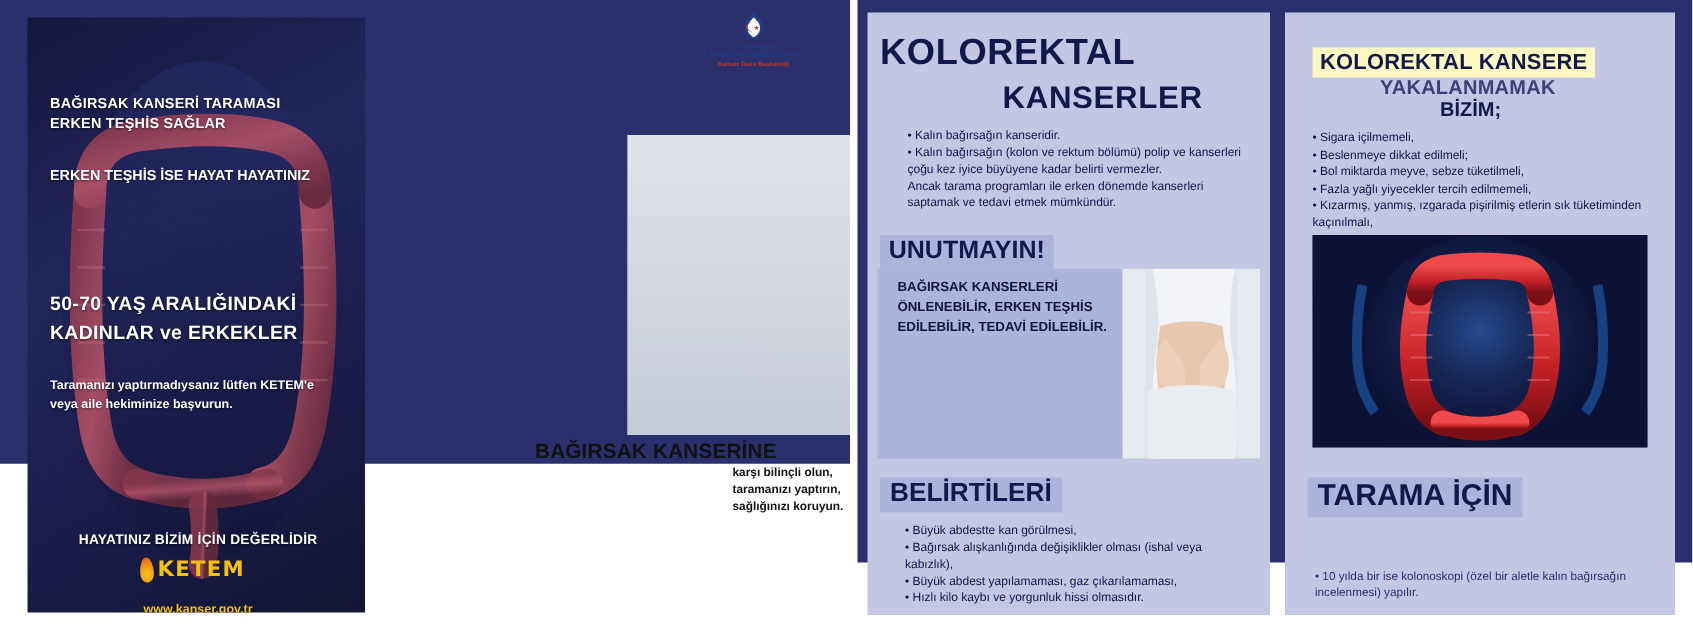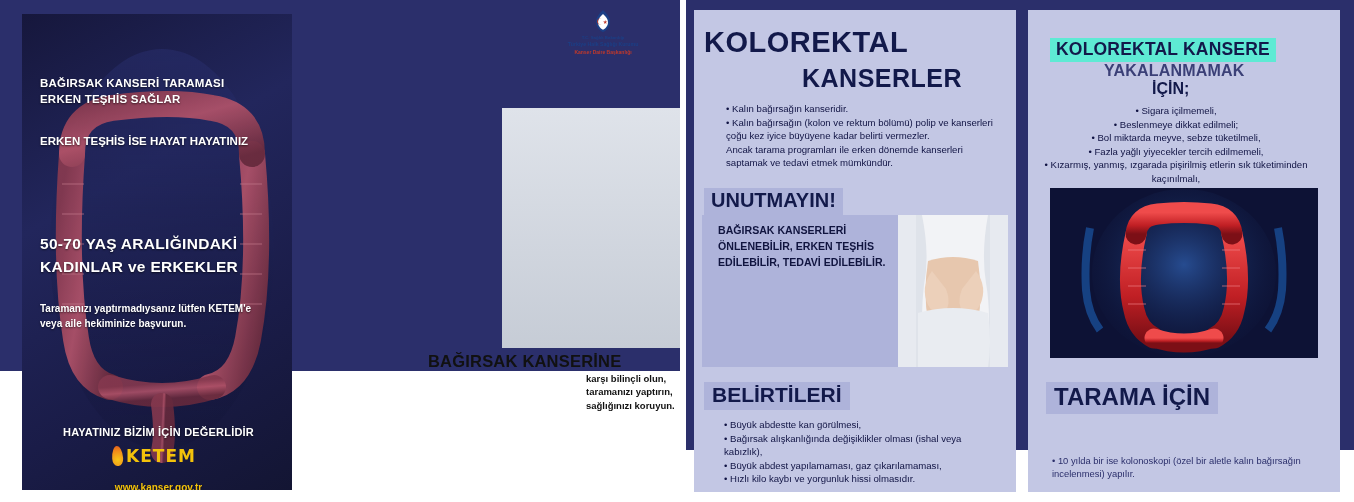--- a/index.html
+++ b/index.html
@@ -157,31 +157,31 @@
     position: absolute; left: 10px; top: 372px;
     font-size: 21px; font-weight: bold; color: #12194a;
     background: #aeb3da; padding: 1px 8px 3px 8px;
   }
   .p-belirti { left: 30px; top: 408px; width: 276px; font-size: 9.6px; }
 
   
   .t-kk1 {
     position: absolute; left: 22px; top: 28px;
     font-size: 17.5px; font-weight: bold; color: #12194a;
-    background: #5eead4; padding: 1px 6px 2px 6px; letter-spacing: .2px;
+    background: #fef9c3; padding: 1px 6px 2px 6px; letter-spacing: .2px;
   }
   .t-kk2 {
     position: absolute; left: 76px; top: 52px;
     font-size: 16px; font-weight: bold; color: #3b4077; letter-spacing: .2px;
   }
   .t-kk3 {
     position: absolute; left: 124px; top: 70px;
     font-size: 16px; font-weight: bold; color: #12194a;
   }
-  .p-korunma { left: 12px; top: 94px; width: 272px; font-size: 9.6px; text-align: center; }
+  .p-korunma { left: 22px; top: 94px; width: 272px; font-size: 9.6px; }
 
   .colon2 {
     position: absolute; left: 22px; top: 178px; width: 268px; height: 170px;
     background: linear-gradient(160deg,#0d1030 0%,#18205a 45%,#101437 100%);
     overflow: hidden;
   }
   .t-tarama {
     position: absolute; left: 18px; top: 372px;
     font-size: 24px; font-weight: bold; color: #12194a;
     background: #aeb3da; padding: 1px 8px 3px 8px;
@@ -312,21 +312,21 @@
         <p>• Büyük abdestte kan görülmesi,</p>
         <p>• Bağırsak alışkanlığında değişiklikler olması (ishal veya kabızlık),</p>
         <p>• Büyük abdest yapılamaması, gaz çıkarılamaması,</p>
         <p>• Hızlı kilo kaybı ve yorgunluk hissi olmasıdır.</p>
       </div>
     </div>
 
     <div class="panel-b">
       <div class="t-kk1">KOLOREKTAL KANSERE</div>
       <div class="t-kk2">YAKALANMAMAK</div>
-      <div class="t-kk3">İÇİN;</div>
+      <div class="t-kk3">BİZİM;</div>
 
       <div class="body-list p-korunma">
         <p>• Sigara içilmemeli,</p>
         <p>• Beslenmeye dikkat edilmeli;</p>
         <p>    • Bol miktarda meyve, sebze tüketilmeli,</p>
         <p>    • Fazla yağlı yiyecekler tercih edilmemeli,</p>
         <p>    • Kızarmış, yanmış, ızgarada pişirilmiş etlerin sık tüketiminden kaçınılmalı,</p>
         <p>• Fiziksel olarak aktif olunmalı,</p>
         <p>• Kilo almaktan kaçınılmalı,</p>
         <p>• İçki tüketiminden kaçınılmalı</p>

